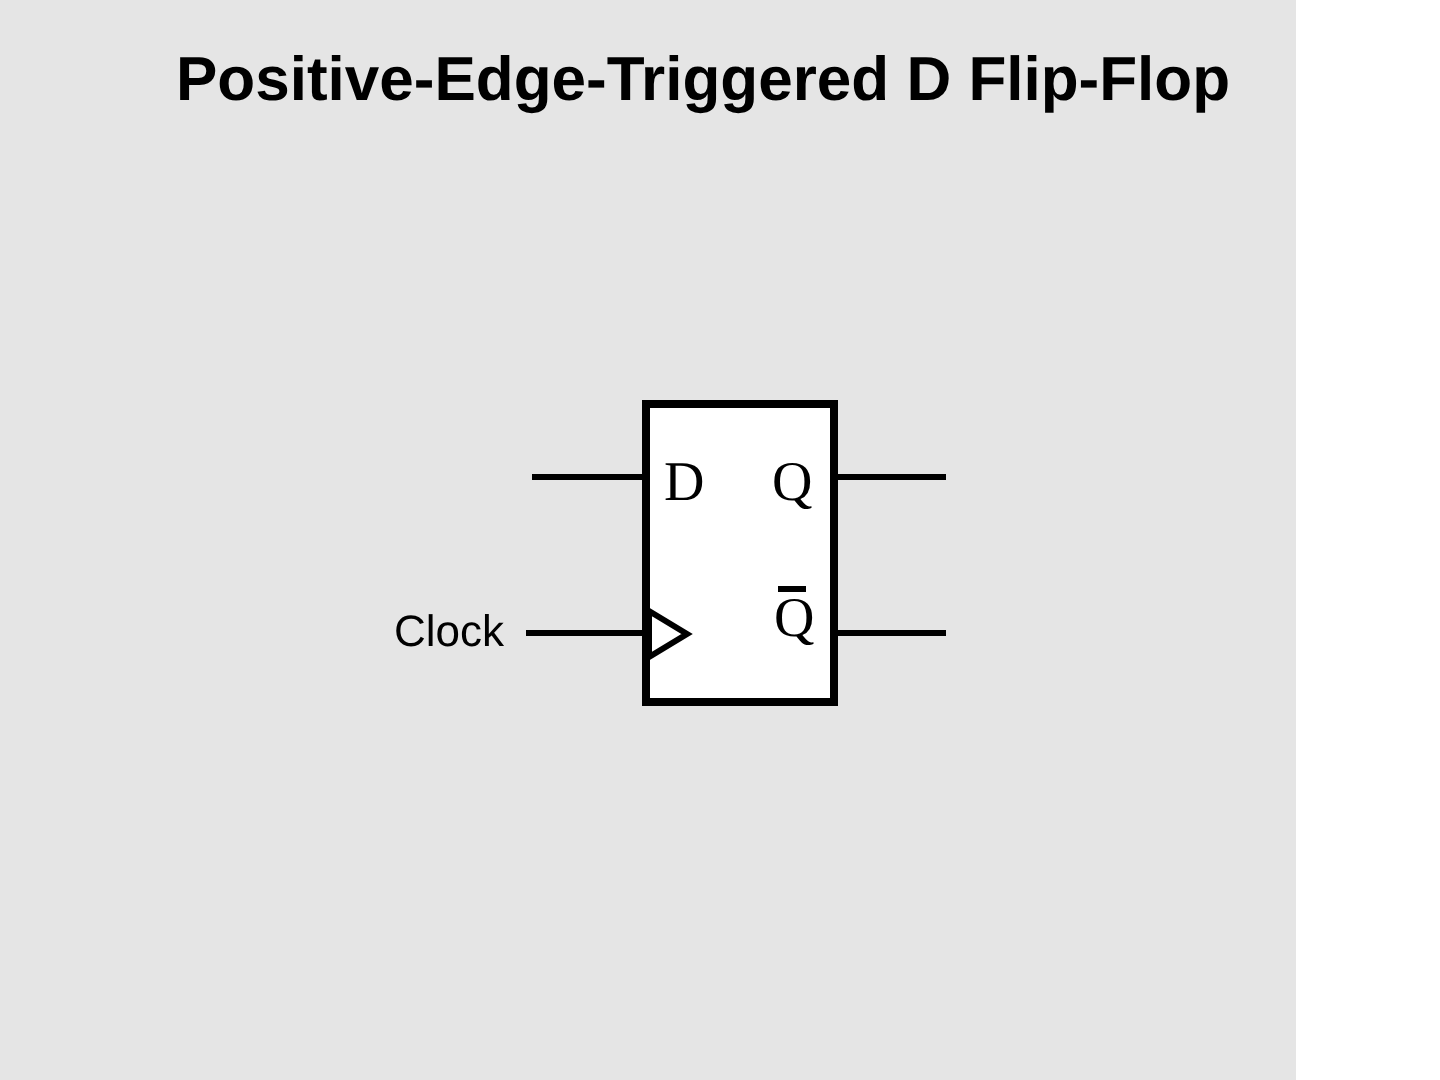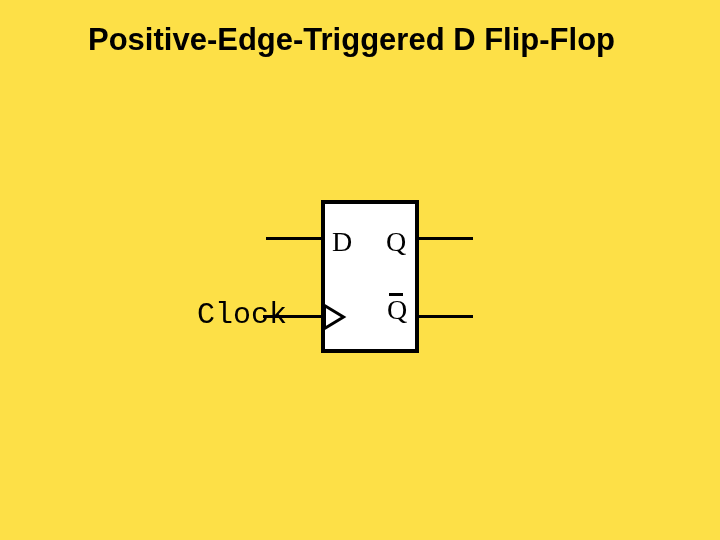--- a/index.html
+++ b/index.html
@@ -4,23 +4,23 @@
 <style>
   * { margin: 0; padding: 0; box-sizing: border-box; }
   html, body { width: 720px; height: 540px; }
   body {
     background: #ffffff;
     font-family: "Liberation Sans", sans-serif;
     overflow: hidden;
   }
   .slide {
     position: relative;
-    width: 720px;
+    width: 648px;
     height: 540px;
-    background: #fde047;
+    background: #e5e5e5;
   }
   .slide-title {
     position: absolute;
     left: 88px;
     top: 24px;
     font-family: "Liberation Sans", sans-serif;
     font-weight: bold;
     font-size: 31px;
     line-height: 31px;
     color: #000000;
@@ -63,22 +63,22 @@
     left: 389px;
     top: 293px;
     width: 14px;
     height: 3px;
     background: #000000;
   }
   .clock-label {
     position: absolute;
     left: 197px;
     top: 303px;
-    font-family: Liberation Mono, monospace;
-    font-size: 30px;
+    font-family: Liberation Sans, sans-serif;
+    font-size: 22px;
     line-height: 25px;
     color: #000000;
   }
   .edge-triangle {
     position: absolute;
     left: 323px;
     top: 304px;
     width: 24px;
     height: 26px;
   }

